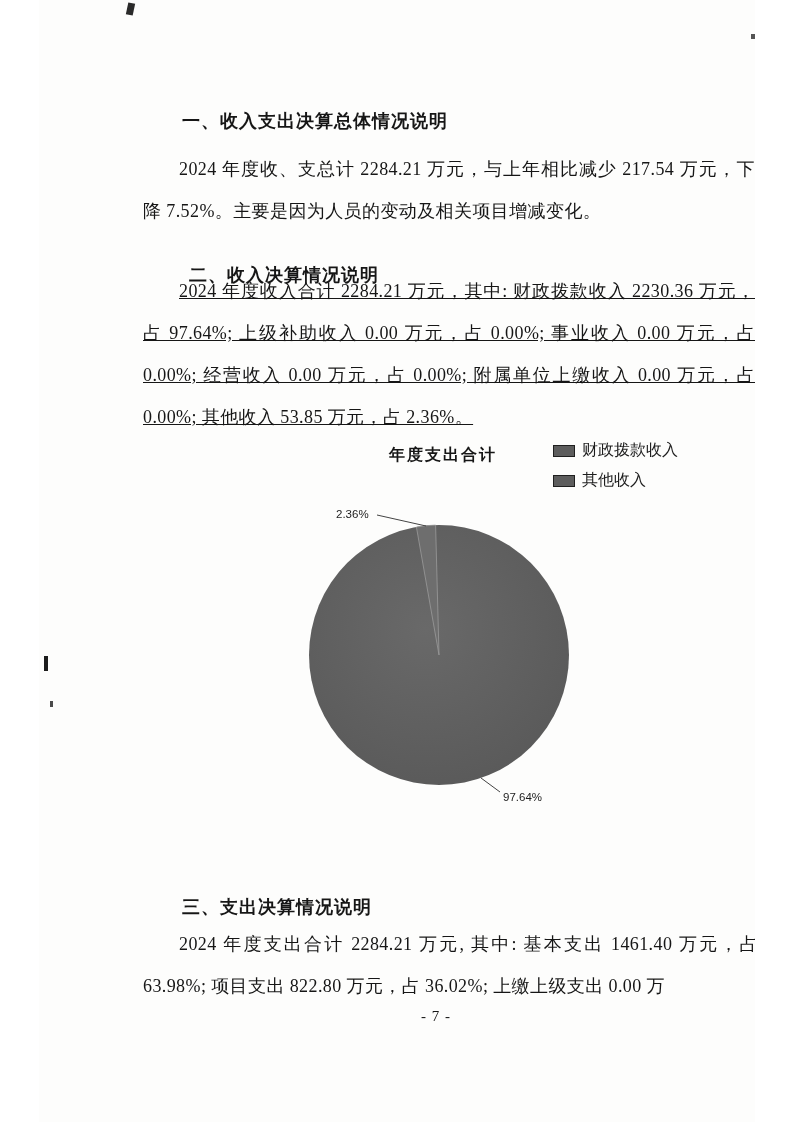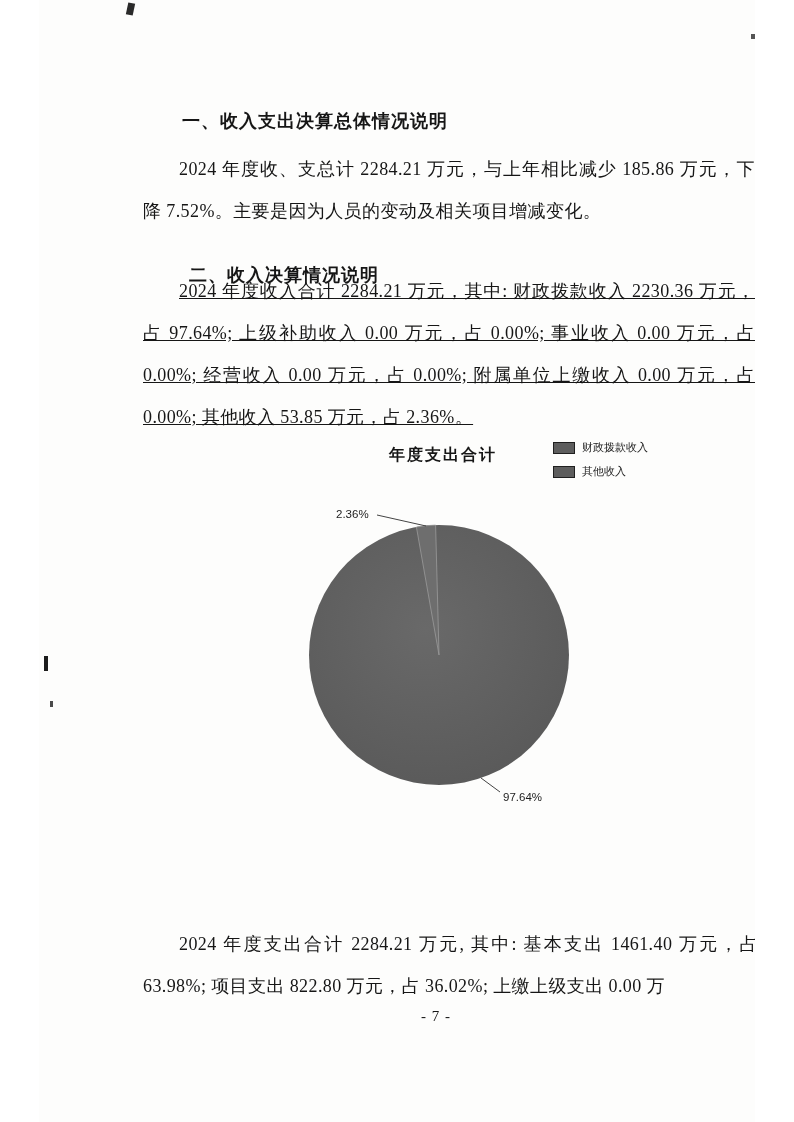--- a/index.html
+++ b/index.html
@@ -36,21 +36,21 @@
   }
   .legend { display: flex; flex-direction: column; gap: 9px; }
   .legend-item { display: flex; align-items: center; gap: 7px; }
   .legend-swatch {
     width: 20px; height: 10px;
     background: #5d5d5d;
     border: 1px solid #1f1f1f;
     flex: 0 0 auto;
   }
   .legend-label {
-    font-size: 11px;
+    font-size: 16px;
     font-family: "Liberation Sans", "DejaVu Sans", sans-serif;
     color: #1d1d1d;
     white-space: nowrap;
   }
   .footer {
     left: 0;
     width: 794px;
     text-align: center;
     font-size: 15px;
     letter-spacing: 1px;
@@ -65,21 +65,21 @@
 
 <div class="page">
 
   <div class="artifact" style="left:88px; top:3px; width:7px; height:12px; transform:rotate(12deg); background:#2a2a2a;"></div>
   <div class="artifact" style="left:712px; top:34px; width:4px; height:5px; background:#555;"></div>
   <div class="artifact" style="left:5px; top:656px; width:4px; height:15px; background:#1c1c1c;"></div>
   <div class="artifact" style="left:11px; top:701px; width:3px; height:6px; background:#4a4a4a;"></div>
   <div class="artifact" style="left:772px; top:1102px; width:13px; height:13px; background:#101010;"></div>
 
   <div class="abs heading" style="left:143px; top:108px;">一、收入支出决算总体情况说明</div>
-  <div class="abs para" style="left:104px; top:148px; width:612px;">2024 年度收、支总计 2284.21 万元，与上年相比减少 185.86 万元，下降 7.52%。主要是因为人员的变动及相关项目增减变化。</div>
+  <div class="abs para" style="left:104px; top:148px; width:612px;">2024 年度收、支总计 2284.21 万元，与上年相比减少 217.54 万元，下降 7.52%。主要是因为人员的变动及相关项目增减变化。</div>
 
   <div class="abs heading" style="left:150px; top:238px;margin-top:24px;">二、收入决算情况说明</div>
   <div class="abs para" style="left:104px; top:270px; width:612px;text-decoration:underline;">2024 年度收入合计 2284.21 万元，其中: 财政拨款收入 2230.36 万元，占 97.64%; 上级补助收入 0.00 万元，占 0.00%; 事业收入 0.00 万元，占 0.00%; 经营收入 0.00 万元，占 0.00%; 附属单位上缴收入 0.00 万元，占 0.00%; 其他收入 53.85 万元，占 2.36%。</div>
 
   <div class="abs chart-title" style="left:350px; top:445px;">年度支出合计</div>
 
   <div class="abs legend" style="left:514px; top:440px;">
     <div class="legend-item">
       <span class="legend-swatch"></span>
       <span class="legend-label">财政拨款收入</span>
@@ -98,17 +98,18 @@
       </radialGradient>
     </defs>
     <circle cx="170" cy="185" r="130" fill="url(#pieShade)"></circle>
     <path d="M 170 185 L 147.4 57.0 A 130 130 0 0 1 166.6 55.1 Z" fill="#6e6e6e" stroke="#9a9a9a" stroke-width="0.8"></path>
     <line x1="108" y1="45" x2="157" y2="56" stroke="#444" stroke-width="1"></line>
     <text x="67" y="48" font-size="11.5" fill="#1d1d1d">2.36%</text>
     <line x1="212" y1="308" x2="231" y2="322" stroke="#444" stroke-width="1"></line>
     <text x="234" y="331" font-size="11.5" fill="#1d1d1d">97.64%</text>
   </svg>
 
+  <div class="abs heading" style="left:143px; top:894px;">三、支出决算情况说明</div>
   <div class="abs para" style="left:104px; top:923px; width:615px;">2024 年度支出合计 2284.21 万元, 其中: 基本支出 1461.40 万元，占 63.98%; 项目支出 822.80 万元，占 36.02%; 上缴上级支出 0.00 万</div>
 
   <div class="abs footer" style="top:1008px;">- 7 -</div>
 
 </div>
 
 </body></html>

